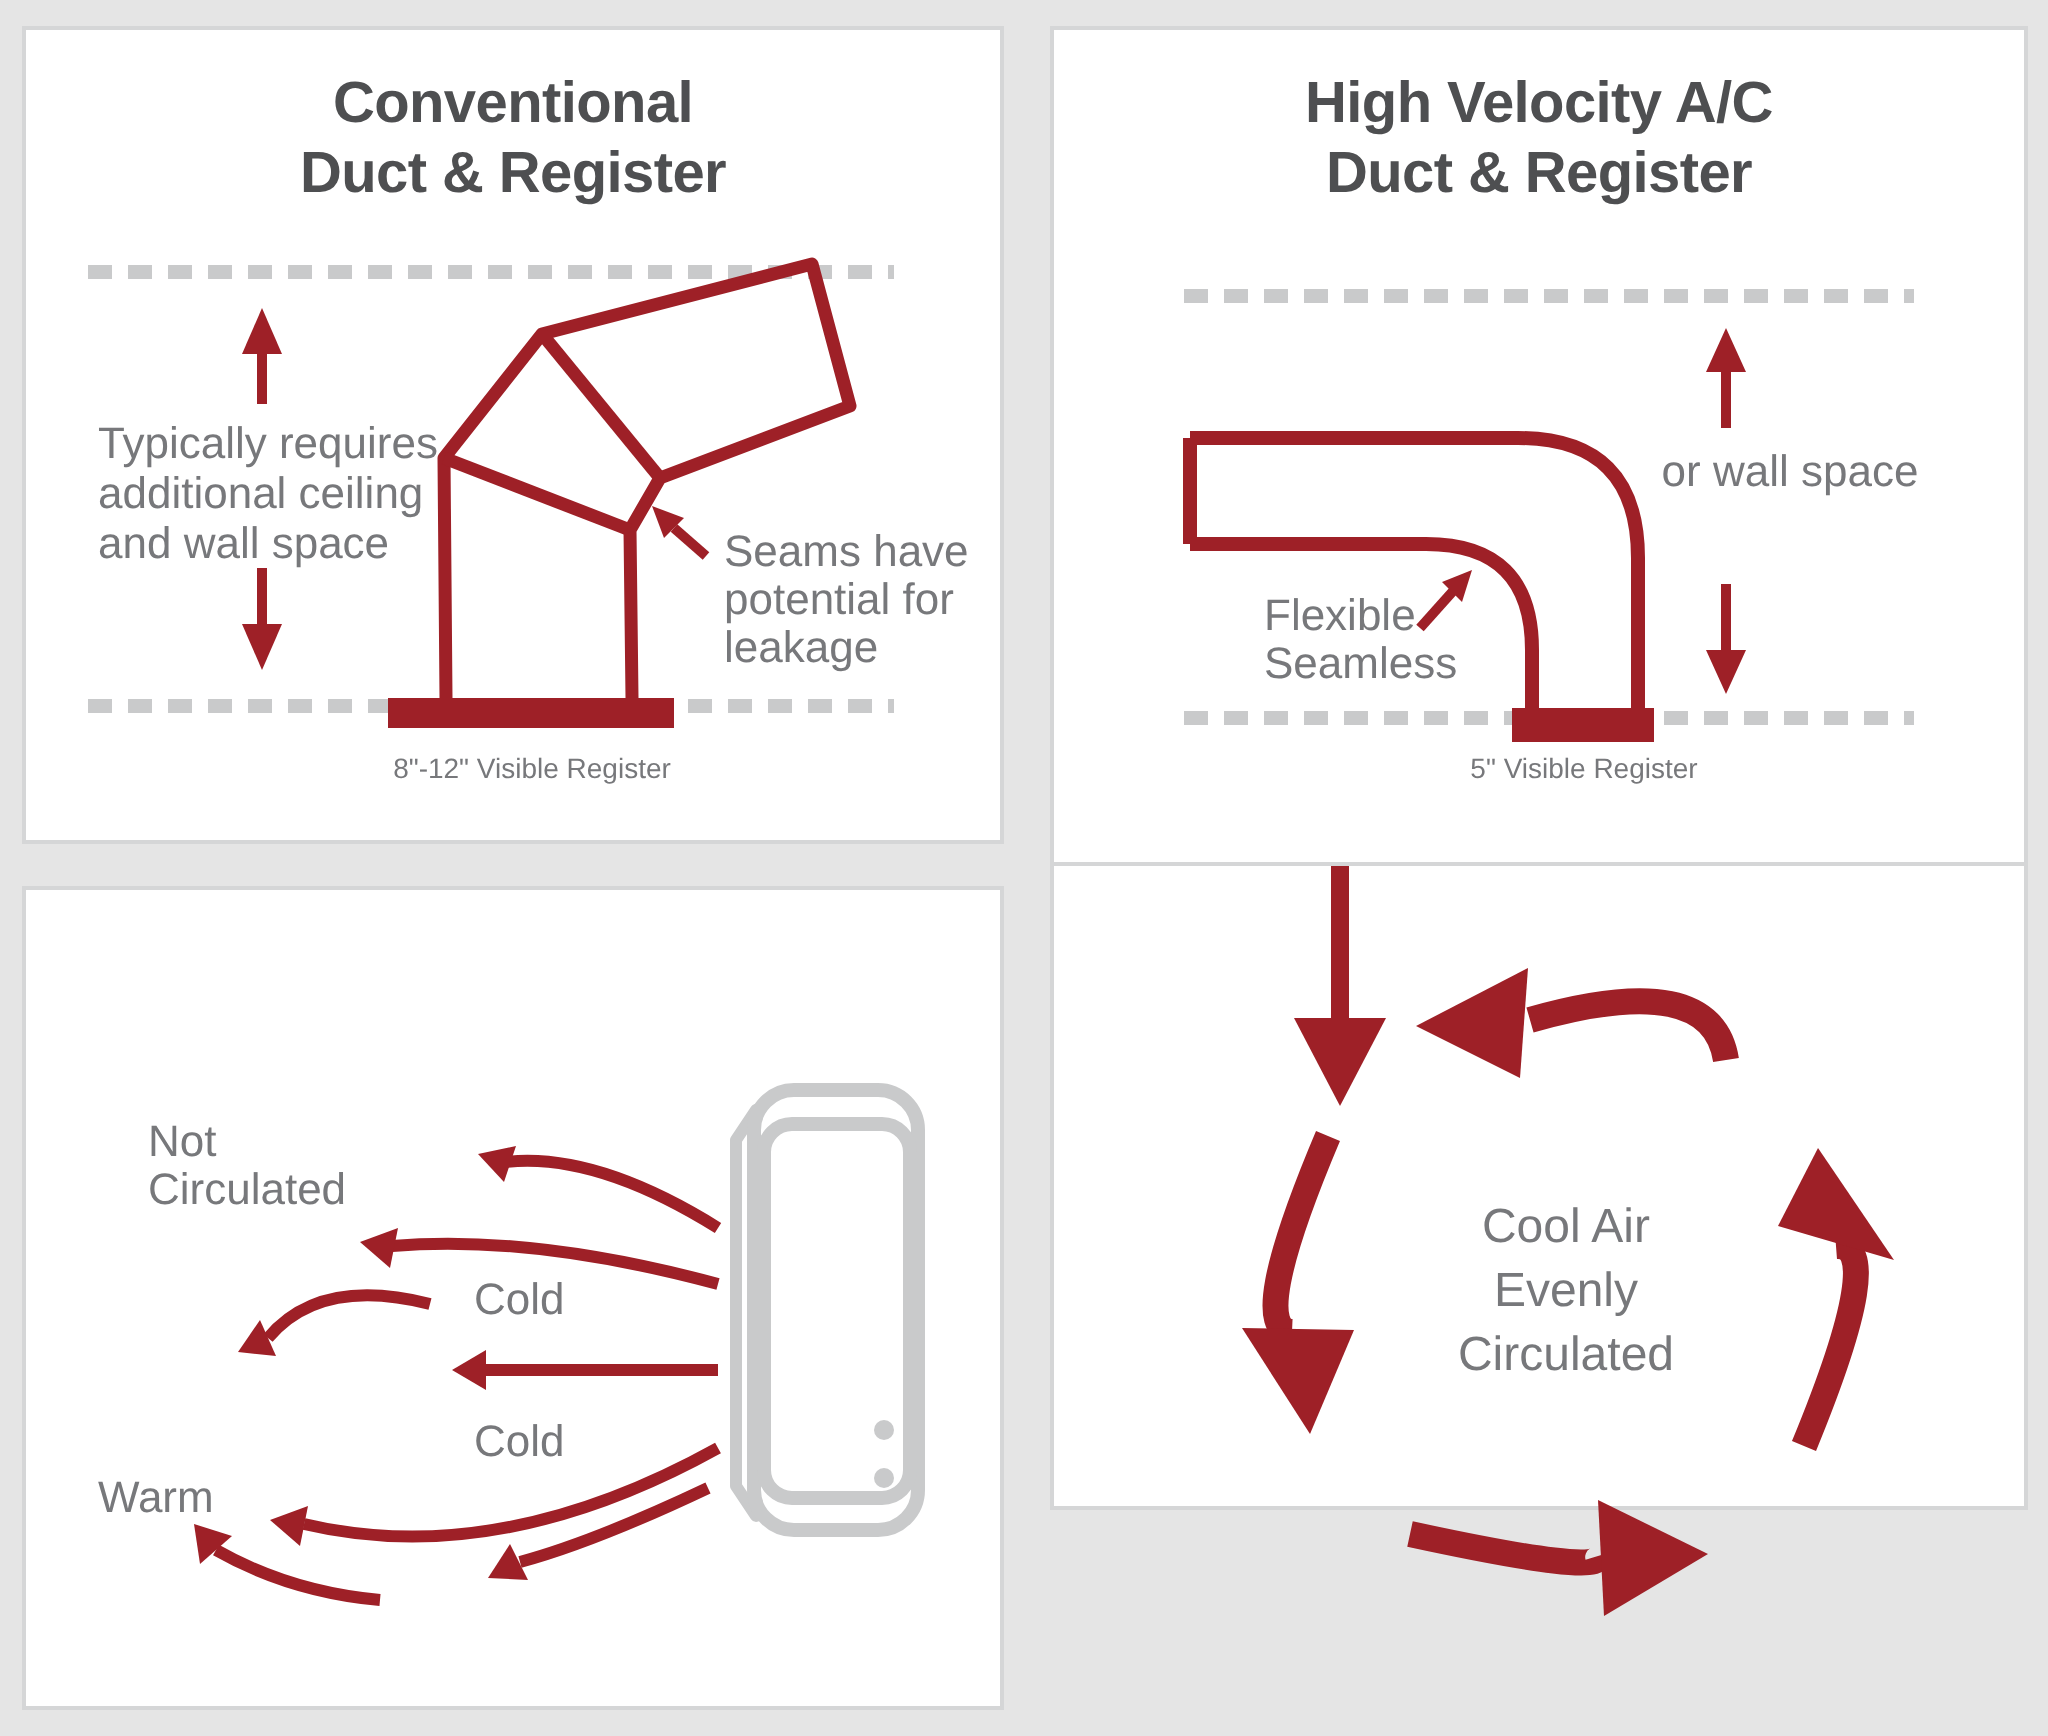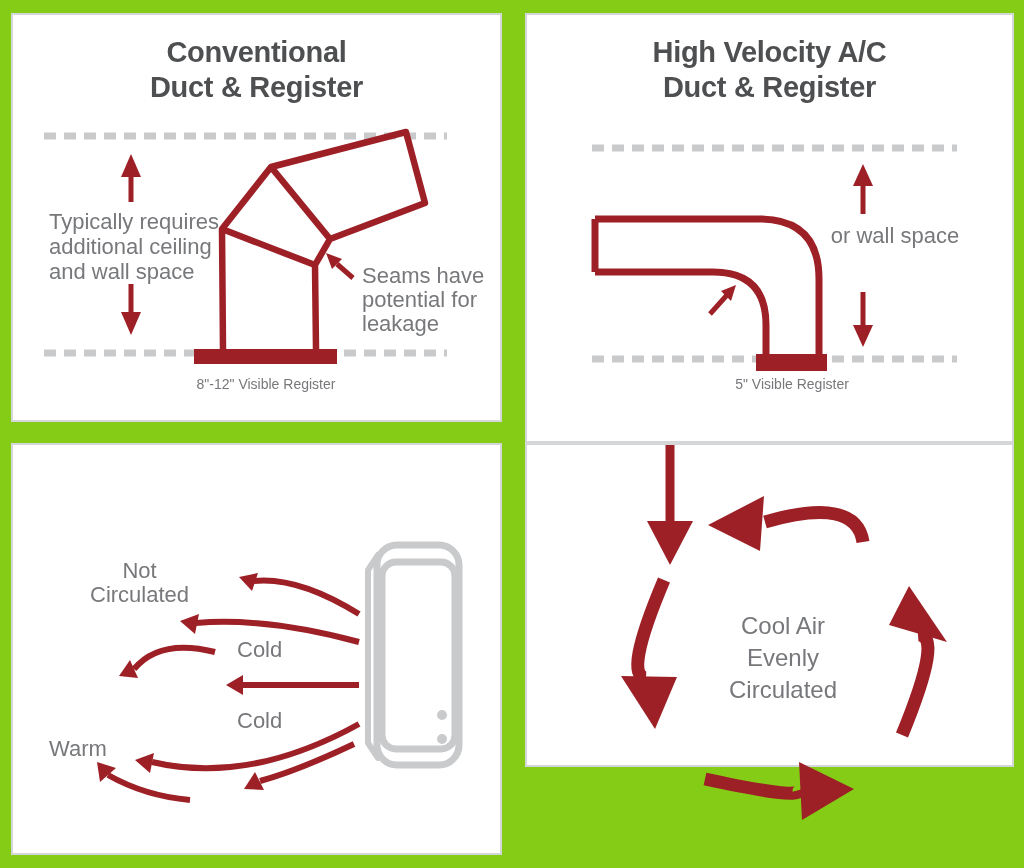--- a/index.html
+++ b/index.html
@@ -3,27 +3,27 @@
 <meta charset="utf-8">
 <style>
   :root{
     --red:#9E2027;
     --title-gray:#4E4F51;
     --text-gray:#77787B;
     --light-gray:#C9CACB;
     --panel-border:#D5D6D7;
   }
   html,body{margin:0;padding:0;background:#fff;}
-  .page{position:relative;width:1024px;height:868px;background:#84cc16;overflow:hidden;
+  .page{position:relative;width:1024px;height:868px;background:#e5e5e5;overflow:hidden;
         font-family:"Liberation Sans","DejaVu Sans",sans-serif;}
   .panel{position:absolute;background:#fff;border:2px solid var(--panel-border);box-sizing:border-box;}
   #panel-conventional{left:11px;top:13px;width:491px;height:409px;}
   #panel-highvelocity{left:525px;top:13px;width:489px;height:430px;}
   #panel-windowunit{left:11px;top:443px;width:491px;height:412px;}
-  #panel-circulation{left:525px;top:443px;width:489px;height:324px;}
+  #panel-circulation{left:525px;top:431px;width:489px;height:324px;}
   .panel svg{position:absolute;left:0;top:0;}
   .panel-title{position:absolute;left:0;top:20px;width:100%;text-align:center;
     font-size:29px;font-weight:bold;line-height:35px;color:var(--title-gray);letter-spacing:-0.3px;}
   .note{position:absolute;font-size:22px;line-height:25px;color:var(--text-gray);}
   .note div{white-space:nowrap;}
   .small-label{position:absolute;font-size:14px;color:var(--text-gray);text-align:center;white-space:nowrap;}
   .center-note{position:absolute;font-size:24px;line-height:32px;color:var(--text-gray);text-align:center;}
   
   .dash{stroke:var(--light-gray);stroke-width:7;stroke-dasharray:12 8;fill:none;}
   .duct{stroke:var(--red);fill:none;stroke-linejoin:round;}
@@ -113,20 +113,24 @@
       <g>
         <line class="red-stroke" stroke-width="5" x1="183" y1="299" x2="200" y2="280"></line>
         <polygon class="red-fill" points="209,270 204,286 194,276"></polygon>
       </g>
     </svg>
 
     <div class="note" style="left:283px;top:208px;width:170px;text-align:center;">
       <div>or wall space</div>
     </div>
 
+    <div class="note" style="left:105px;top:281px;line-height:24px;">
+      <div>Flexible</div>
+      <div>Seamless</div>
+    </div>
 
     <div class="small-label" style="left:165px;top:361px;width:200px;">5" Visible Register</div>
   </section>
 
   <section class="panel" id="panel-windowunit">
 
     <svg width="487" height="408">
 
       <g>
         <polygon class="gray-shape" stroke-width="6" points="355,125 365,110 365,313 355,298"></polygon>
@@ -159,21 +163,21 @@
       <g>
         <path class="red-stroke" stroke-width="6" d="M341,299 Q284,326 247,336"></path>
         <polygon class="red-fill" points="231,344 242,327 251,345"></polygon>
       </g>
       <g>
         <path class="red-stroke" stroke-width="6" d="M177,355 Q132,351 95,330"></path>
         <polygon class="red-fill" points="84,317 103,323 87,337"></polygon>
       </g>
     </svg>
 
-    <div class="note" style="left:77px;top:114px;line-height:24px;text-align:center;">
+    <div class="note" style="left:61px;top:114px;line-height:24px;">
       <div>Not</div>
       <div>Circulated</div>
     </div>
     <div class="note" style="left:224px;top:192px;">Cold</div>
     <div class="note" style="left:224px;top:263px;">Cold</div>
     <div class="note" style="left:36px;top:291px;">Warm</div>
   </section>
 
   <section class="panel" id="panel-circulation">
     <svg width="485" height="408">

